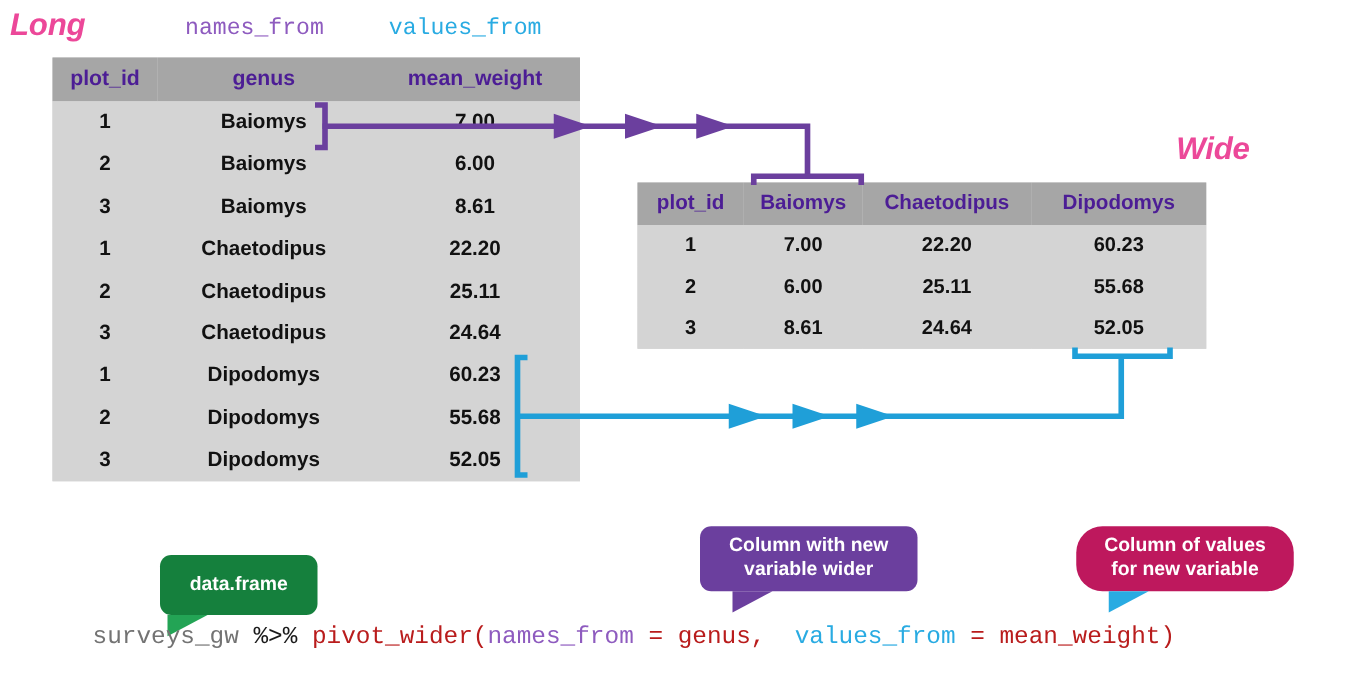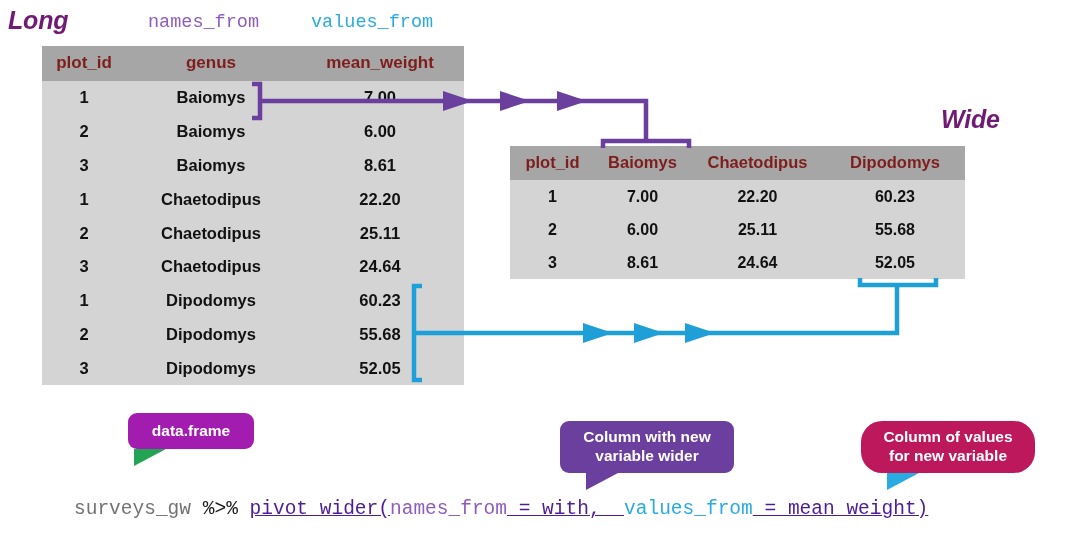--- a/index.html
+++ b/index.html
@@ -20,21 +20,21 @@
     width: 1077px;
     height: 538px;
   }
 
   
   .section-label {
     position: absolute;
     font-weight: bold;
     font-style: italic;
     font-size: 25px;
-    color: #701a75;
+    color: #ec4899;
     letter-spacing: -0.2px;
     white-space: nowrap;
     text-align: right;
   }
   #label-long { left: 8px;  top: 6px; }
   #label-wide { left: 941px; top: 105px; }
 
   
   .arg-label {
     position: absolute;
@@ -47,21 +47,21 @@
 
   
   .tbl {
     position: absolute;
     border-collapse: collapse;
     table-layout: fixed;
     background: #d4d4d4;
   }
   .tbl th {
     background: #a6a6a6;
-    color: #7f1d1d;
+    color: #4c1d95;
     font-weight: bold;
     font-size: 17px;
     padding: 7px 0 8px 0;
     text-align: center;
     border: 0;
   }
   .tbl td {
     background: #d4d4d4;
     color: #111111;
     font-weight: bold;
@@ -113,23 +113,23 @@
     padding: 6px 12px;
     box-sizing: border-box;
   }
   .callout .tail {
     position: absolute;
     width: 0; height: 0;
     bottom: -17px;
   }
 
   #callout-green {
-    left: 128px; top: 413px;
-    width: 126px; height: 36px;
-    background: #a21caf;
+    left: 128px; top: 444px;
+    width: 126px; height: 48px;
+    background: #15803d;
     font-size: 15.5px;
   }
   #callout-green .tail {
     left: 6px;
     border-left: 0 solid transparent;
     border-right: 32px solid transparent;
     border-top: 17px solid #23a455;
   }
 
   #callout-purple {
@@ -162,21 +162,21 @@
     position: absolute;
     left: 74px;
     top: 498px;
     font-family: "Liberation Mono", "DejaVu Sans Mono", monospace;
     font-size: 19.5px;
     white-space: pre;
     color: #1a1a1a;
   }
   #code-line .tok-df   { color: #737373; }
   #code-line .tok-pipe { color: #1a1a1a; }
-  #code-line .tok-fn   { color: #4c1d95; text-decoration: underline; }
+  #code-line .tok-fn   { color: #b91c1c; }
   #code-line .tok-nm   { color: #8e5bbf; }
   #code-line .tok-vl   { color: #29abe2; }
 </style>
 </head>
 <body>
 
 <div class="stage">
 
   <div class="section-label" id="label-long">Long</div>
   <div class="section-label" id="label-wide">Wide</div>
@@ -320,15 +320,15 @@
   </div>
 
   <div class="callout" id="callout-blue">
     <span>
       <span>Column of values</span><br>
       <span>for new variable</span>
     </span>
     <span class="tail"></span>
   </div>
 
-  <div id="code-line"><span class="tok-df">surveys_gw</span><span class="tok-pipe"> %&gt;% </span><span class="tok-fn">pivot_wider(</span><span class="tok-nm">names_from</span><span class="tok-fn"> = with,  </span><span class="tok-vl">values_from</span><span class="tok-fn"> = mean_weight)</span></div>
+  <div id="code-line"><span class="tok-df">surveys_gw</span><span class="tok-pipe"> %&gt;% </span><span class="tok-fn">pivot_wider(</span><span class="tok-nm">names_from</span><span class="tok-fn"> = genus,  </span><span class="tok-vl">values_from</span><span class="tok-fn"> = mean_weight)</span></div>
 
 </div>
 
 </body></html>

